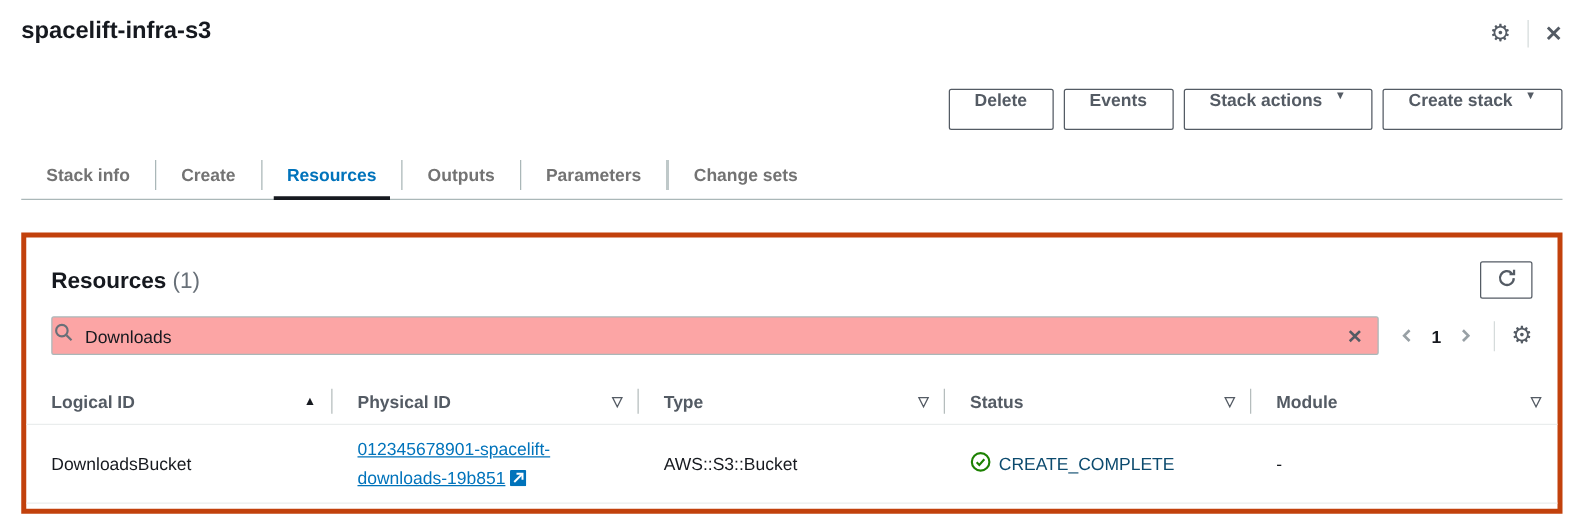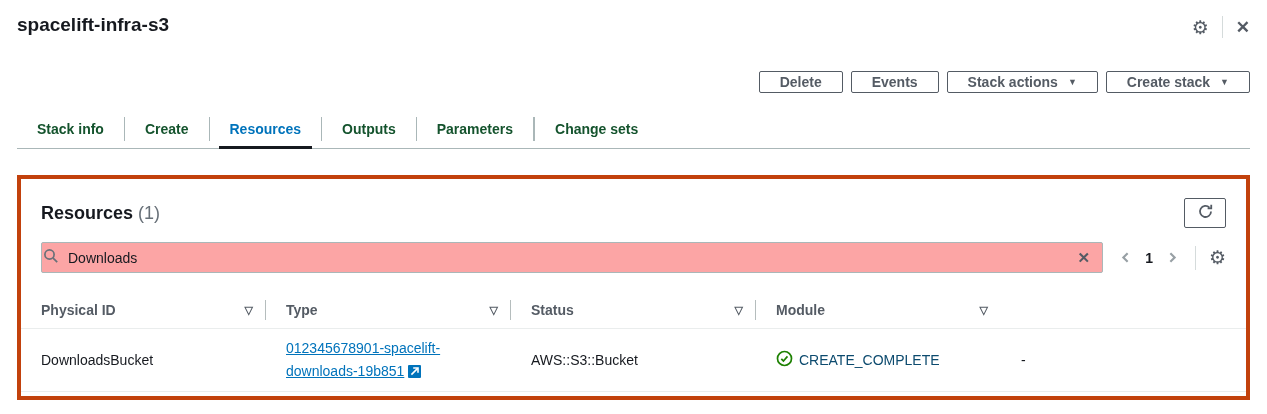--- a/index.html
+++ b/index.html
@@ -15,32 +15,32 @@
   .page-title { font-size: 19px; font-weight: 700; line-height: 22px; }
   .header-icons { display: flex; align-items: center; gap: 13px; margin-top: 2px; }
   .icon-btn { background: none; border: none; cursor: pointer; color: #545b64; display: flex; align-items: center; justify-content: center; padding: 0; }
   .gear-glyph { font-size: 19px; line-height: 19px; color: #545b64; }
   .close-glyph { font-size: 17px; font-weight: 700; color: #545b64; }
   .v-div { width: 1px; height: 22px; background: #d5dbdb; }
 
   
   .actions-row { display: flex; justify-content: flex-end; gap: 8px; margin-top: 33px; }
   .btn {
-    height: 22px; padding: 0 20px; background: #fff;
+    height: 33px; padding: 0 20px; background: #fff;
     border: 1px solid #545b64; border-radius: 2px;
     font-family: "Liberation Sans", sans-serif;
     font-size: 14px; font-weight: 700; color: #545b64;
-    display: flex; align-items: center; gap: 10px; cursor: pointer;
+    display: flex; gap: 10px; cursor: pointer;
   }
   .caret { font-size: 9px; line-height: 9px; }
 
   
   .tabs-row { display: flex; align-items: center; margin-top: 20px; border-bottom: 1px solid #aab7b8; }
   .tab {
-    padding: 8px 20px 11px; font-size: 14px; font-weight: 700; color: #14532d;
+    padding: 8px 20px 11px; font-size: 14px; font-weight: 700; color: #737373;
     position: relative; cursor: pointer; white-space: nowrap;
   }
   .tab.active { color: #0073bb; }
   .tab.active::after {
     content: ""; position: absolute; left: 9px; right: 9px; bottom: -1px;
     height: 3px; background: #16191f;
   }
   .tab-div { width: 1px; height: 24px; background: #aab7b8; align-self: center; margin-bottom: 3px; }
 
   
@@ -186,20 +186,24 @@
       <span class="v-div"></span>
       <button class="icon-btn">
         <span class="gear-glyph">⚙</span>
       </button>
     </div>
   </div>
 
   <div class="table">
     <div class="thead">
       <div class="th">
+        <span>Logical ID</span>
+        <span class="sort-asc">▲</span>
+      </div>
+      <div class="th">
         <span>Physical ID</span>
         <span class="sort-none">▽</span>
       </div>
       <div class="th">
         <span>Type</span>
         <span class="sort-none">▽</span>
       </div>
       <div class="th">
         <span>Status</span>
         <span class="sort-none">▽</span>

